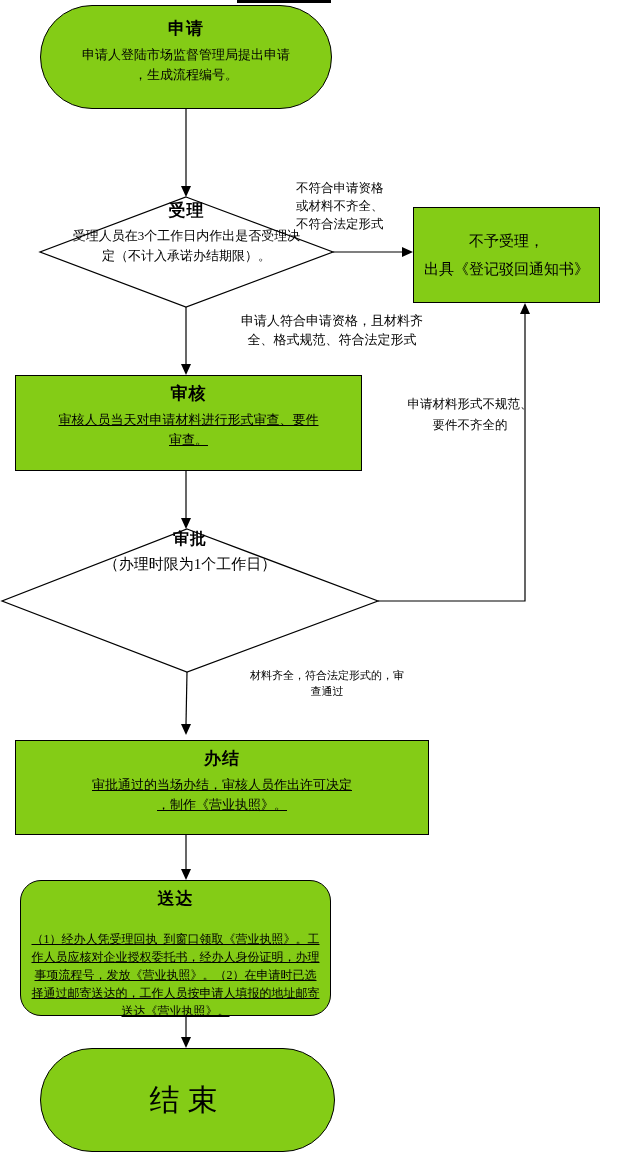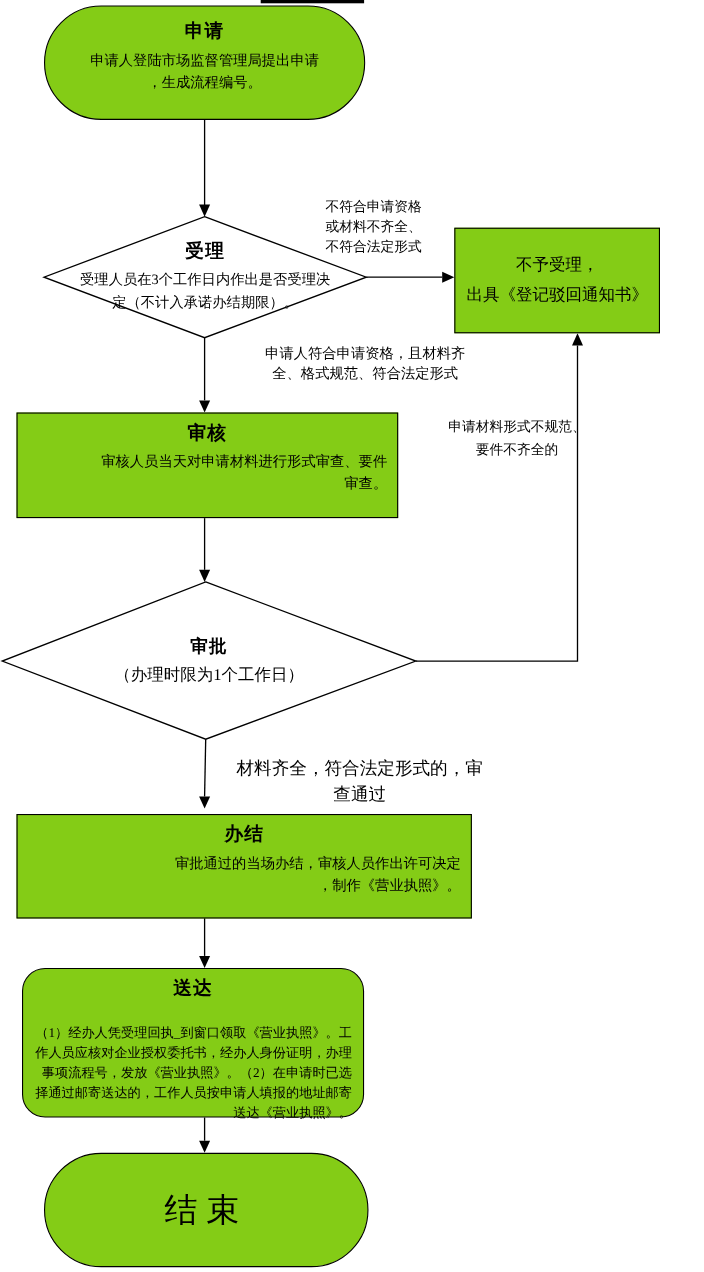--- a/index.html
+++ b/index.html
@@ -9,31 +9,31 @@
   }
   .connectors{position:absolute;left:0;top:0;z-index:1;}
   .connectors line, .connectors polyline{stroke:#000;stroke-width:1.2;fill:none;}
   .connectors .arrowhead{fill:#000;stroke:none;}
   .connectors .diamond{fill:#fff;stroke:#000;stroke-width:1.2;}
   .node{position:absolute;box-sizing:border-box;background:#84cc16;border:1px solid #000;z-index:2;}
   .stadium{border-radius:52px;}
   .node-title{font-size:17px;font-weight:bold;text-align:center;letter-spacing:1px;}
   .node-body{font-size:13px;line-height:1.55;white-space:pre-line;margin-top:5px;}
   .body-center{text-align:center;}
-  .body-left{text-align:right;padding:0 9px;}
+  .body-left{text-align:center;padding:0 9px;text-decoration:underline;}
   .apply-node{display:flex;flex-direction:column;align-items:center;padding-top:11px;}
   .apply-node .node-body{padding:0 18px;}
   .reject-node{display:flex;align-items:center;justify-content:center;
     font-size:15px;line-height:1.9;text-align:center;white-space:pre-line;}
   .plain-node{padding-top:6px;}
   .deliver-node .node-body{font-size:12px;line-height:1.5;margin-top:20px;padding:0 10px;}
   .end-node{display:flex;align-items:center;justify-content:center;
     font-size:30px;letter-spacing:8px;font-family:Liberation Mono, monospace;}
   .dtext{position:absolute;z-index:3;display:flex;flex-direction:column;
-    align-items:center;justify-content:center;text-align:center;}
+    align-items:center;justify-content:flex-start;text-align:center;}
   .dtext .node-body{margin-top:4px;}
   .approve-sub{font-size:15px;margin-top:5px;}
   .edge-label{position:absolute;z-index:3;font-size:13px;line-height:1.45;white-space:pre-line;}
   .edge-label.centered{text-align:center;font-family:Liberation Serif, serif;}
   .artifact{position:absolute;z-index:2;border-top:3px solid #000;}
 </style>
 </head>
 <body>
 
 <div class="canvas">
@@ -85,24 +85,24 @@
   <div class="node reject-node" style="left:413px;top:207px;width:187px;height:96px;">不予受理，
 出具《登记驳回通知书》</div>
 
   <div class="edge-label" style="left:296px;top:179px;width:118px;font-size:12.5px;">不符合申请资格
 或材料不齐全、
 不符合法定形式</div>
 
   <div class="edge-label centered" style="left:212px;top:312px;width:240px;">申请人符合申请资格，且材料齐
 全、格式规范、符合法定形式</div>
 
-  <div class="edge-label centered" style="left:388px;top:378px;width:164px;font-size:12.5px;line-height:1.7;">申请材料形式不规范、
+  <div class="edge-label centered" style="left:388px;top:394px;width:164px;font-size:12.5px;line-height:1.7;">申请材料形式不规范、
 要件不齐全的</div>
 
-  <div class="edge-label centered" style="left:198px;top:688px;width:258px;font-size:16px;">材料齐全，符合法定形式的，审
+  <div class="edge-label centered" style="left:198px;top:668px;width:258px;font-size:11px;">材料齐全，符合法定形式的，审
 查通过</div>
 
   <div class="node plain-node" style="left:15px;top:375px;width:347px;height:96px;">
     <div class="node-title">审核</div>
     <div class="node-body body-left">审核人员当天对申请材料进行形式审查、要件
 审查。</div>
   </div>
 
   <div class="dtext" style="left:2px;top:529px;width:376px;height:143px;">
     <div class="node-title" style="font-size:16px;">审批</div>

